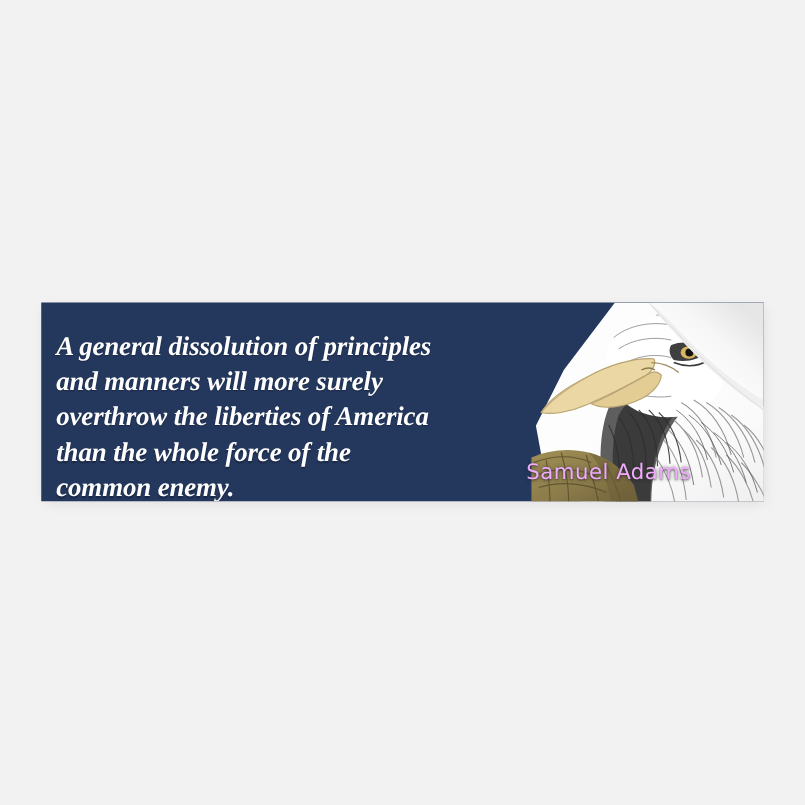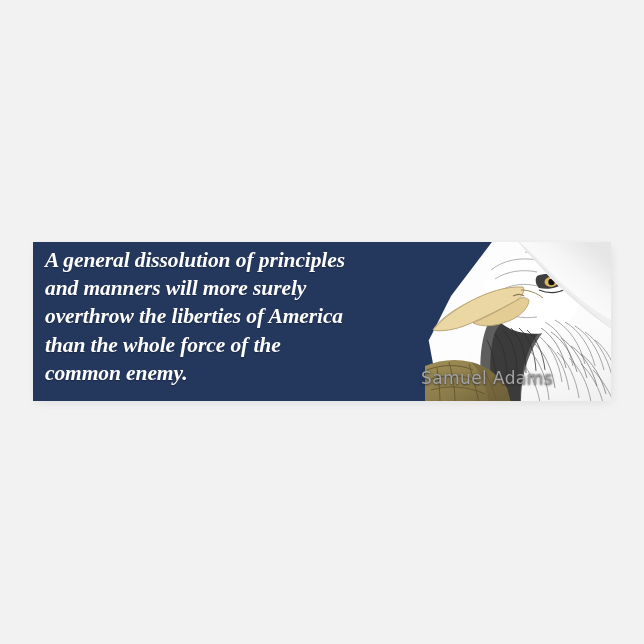--- a/index.html
+++ b/index.html
@@ -61,39 +61,39 @@
     width: 186px;
     height: 159px;
     background: #fdfdfd;
     clip-path: polygon(36% 0%, 100% 0%, 100% 100%, 8% 100%, 2% 62%, 14% 34%);
   }
 
   
   #quote {
     position: absolute;
     left: 12px;
-    top: 4px;
+    top: 21px;
     width: 432px;
     color: #ffffff;
     font-family: "Liberation Serif", "DejaVu Serif", serif;
     font-style: italic;
     font-weight: bold;
     font-size: 21.5px;
     line-height: 28.2px;
     letter-spacing: -0.1px;
     white-space: pre-line;
     text-shadow: 0 1px 1px rgba(0,0,0,.30);
   }
 
   
   #attribution {
     position: absolute;
     left: 388px;
     top: 126px;
-    color: #a3a3a3;
+    color: #f0abfc;
     font-family: "DejaVu Sans", sans-serif;
     font-size: 17px;
     letter-spacing: .4px;
     text-shadow: 0 1px 2px rgba(40,40,40,.75), 0 0 3px rgba(60,60,60,.5);
     white-space: nowrap;
   }
 
   
   #eagle {
     position: absolute;

